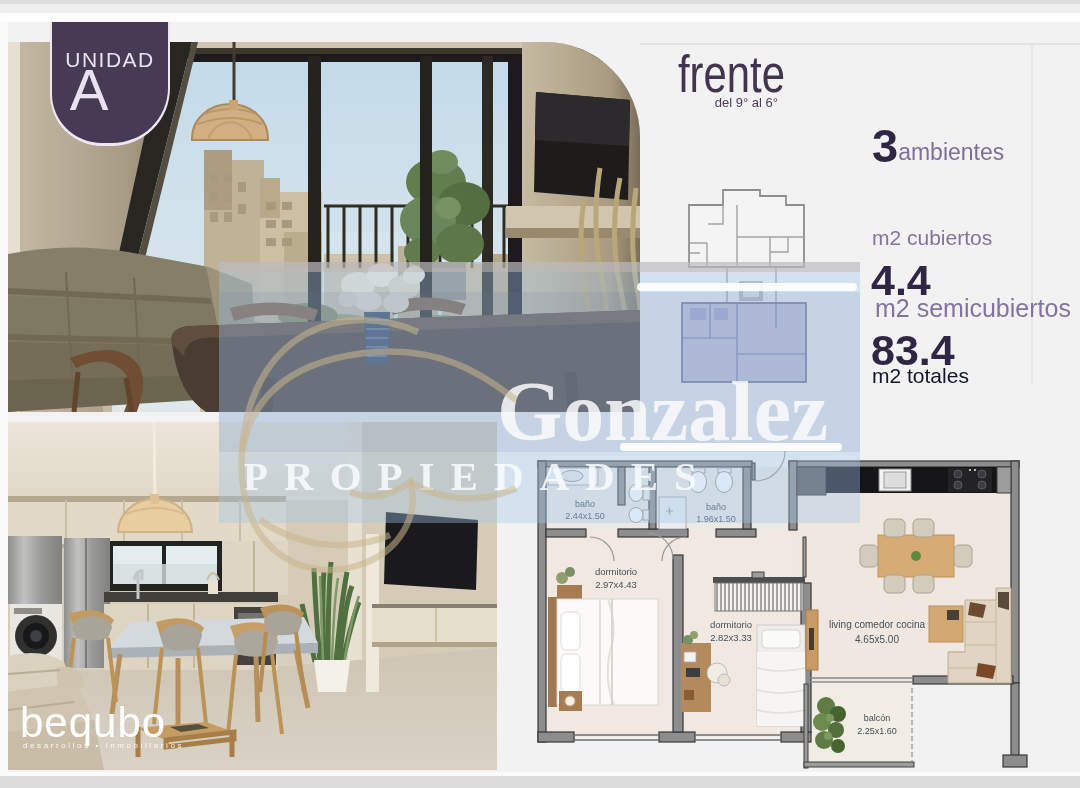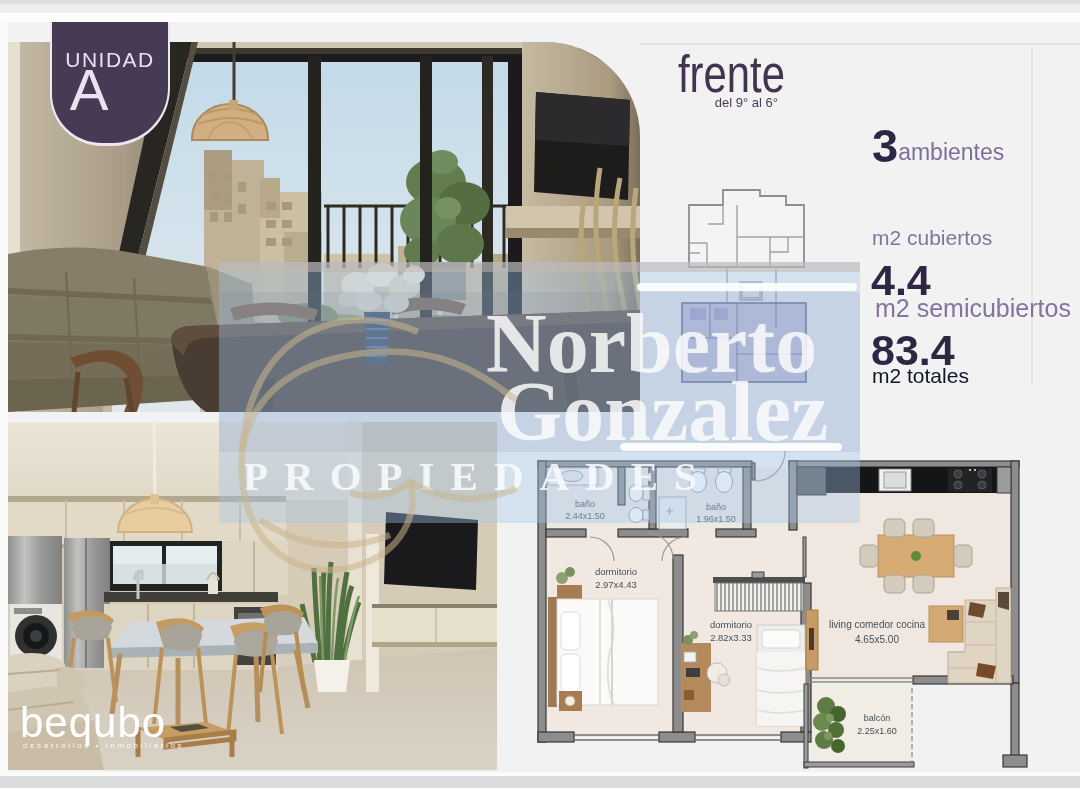--- a/index.html
+++ b/index.html
@@ -636,21 +636,20 @@
     <div class="abs" style="left:219px;top:262px;width:641px;height:10px;background:rgba(186,186,191,0.7);"></div>
 
     <div class="abs" style="left:219px;top:272px;width:641px;height:251px;background:rgba(163,197,235,0.38);"></div>
 
     <div class="abs" style="left:219px;top:292px;width:641px;height:160px;background:rgba(112,122,152,0.13);"></div>
 
     <div class="abs" style="left:637px;top:283px;width:220px;height:8px;border-radius:4px;background:rgba(255,255,255,0.9);"></div>
 
     <div class="abs" style="left:620px;top:443px;width:222px;height:8px;border-radius:4px;background:rgba(255,255,255,0.9);"></div>
 
-    <div class="abs" style="left:486px;top:295px;font-family:'Liberation Serif',serif;font-weight:bold;font-size:84px;color:rgba(250,250,252,0.85);letter-spacing:0px;">Norberto</div>
 
     <div class="abs" style="left:497px;top:363px;font-family:'Liberation Serif',serif;font-weight:bold;font-size:84px;color:rgba(250,250,252,0.85);letter-spacing:0px;">Gonzalez</div>
 
     <div class="abs" style="left:243px;top:452px;font-family:'Liberation Serif',serif;font-weight:bold;font-size:41px;color:rgba(248,250,253,0.88);letter-spacing:16px;">PROPIEDADES</div>
 
     <svg class="abs" style="left:0;top:0;" width="1080" height="788" viewBox="0 0 1080 788">
       <g fill="none" stroke="rgba(200,180,140,0.55)" stroke-width="6.5">
         <path d="M418 332 C 345 300 250 330 242 452 C 236 550 302 582 356 566 C 402 553 420 512 410 482 C 392 496 368 500 350 492"></path>
         <path d="M242 452 C 252 390 300 358 375 352 C 438 348 478 370 516 400"></path>
         <path d="M410 482 C 440 500 480 505 516 488"></path>

